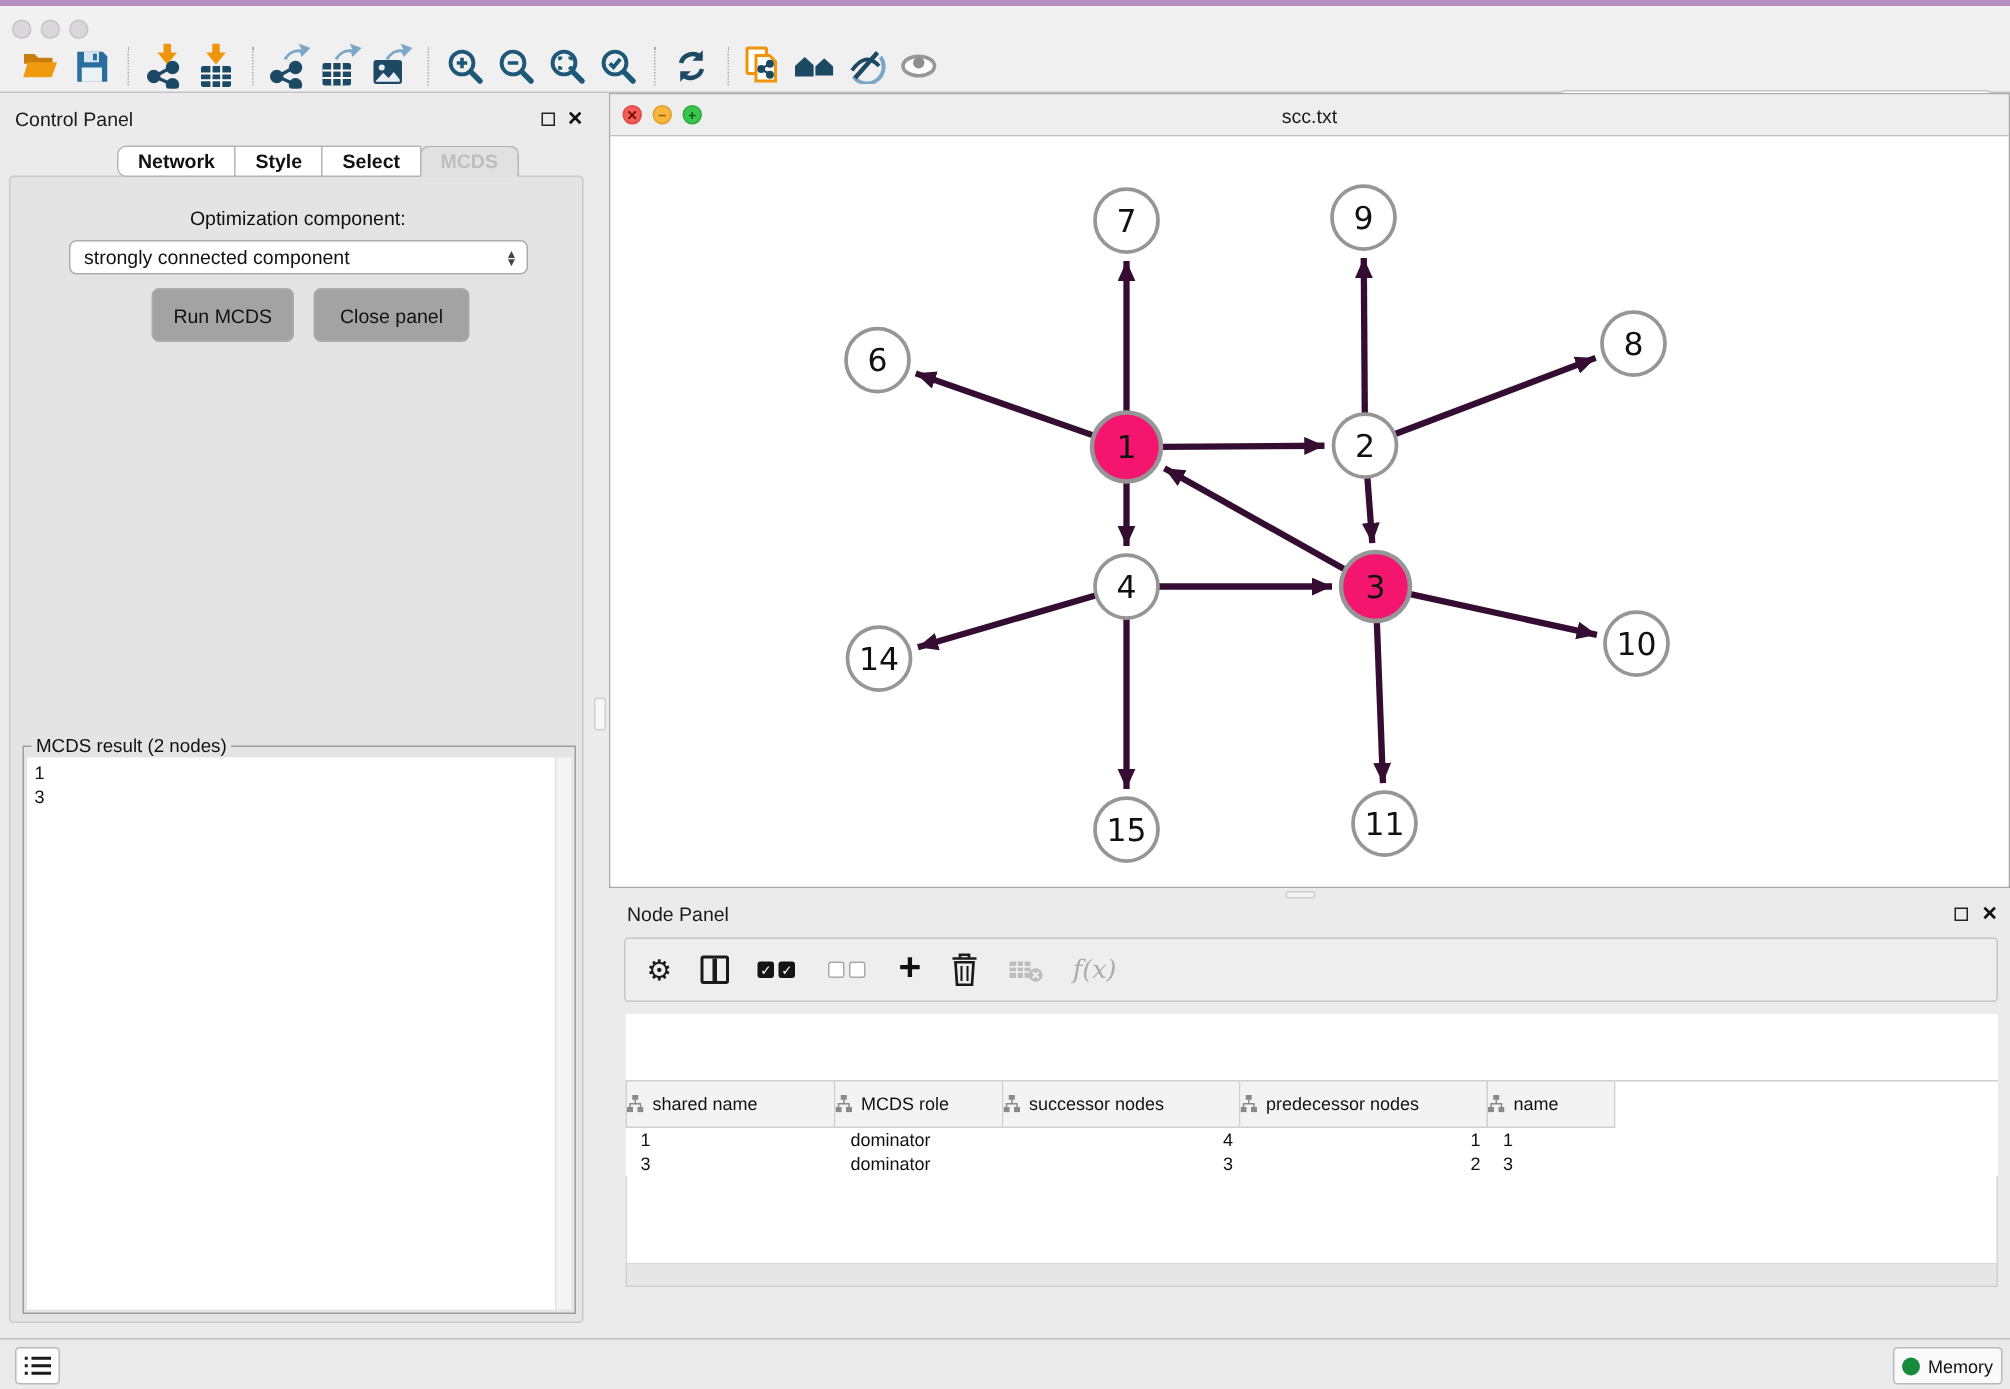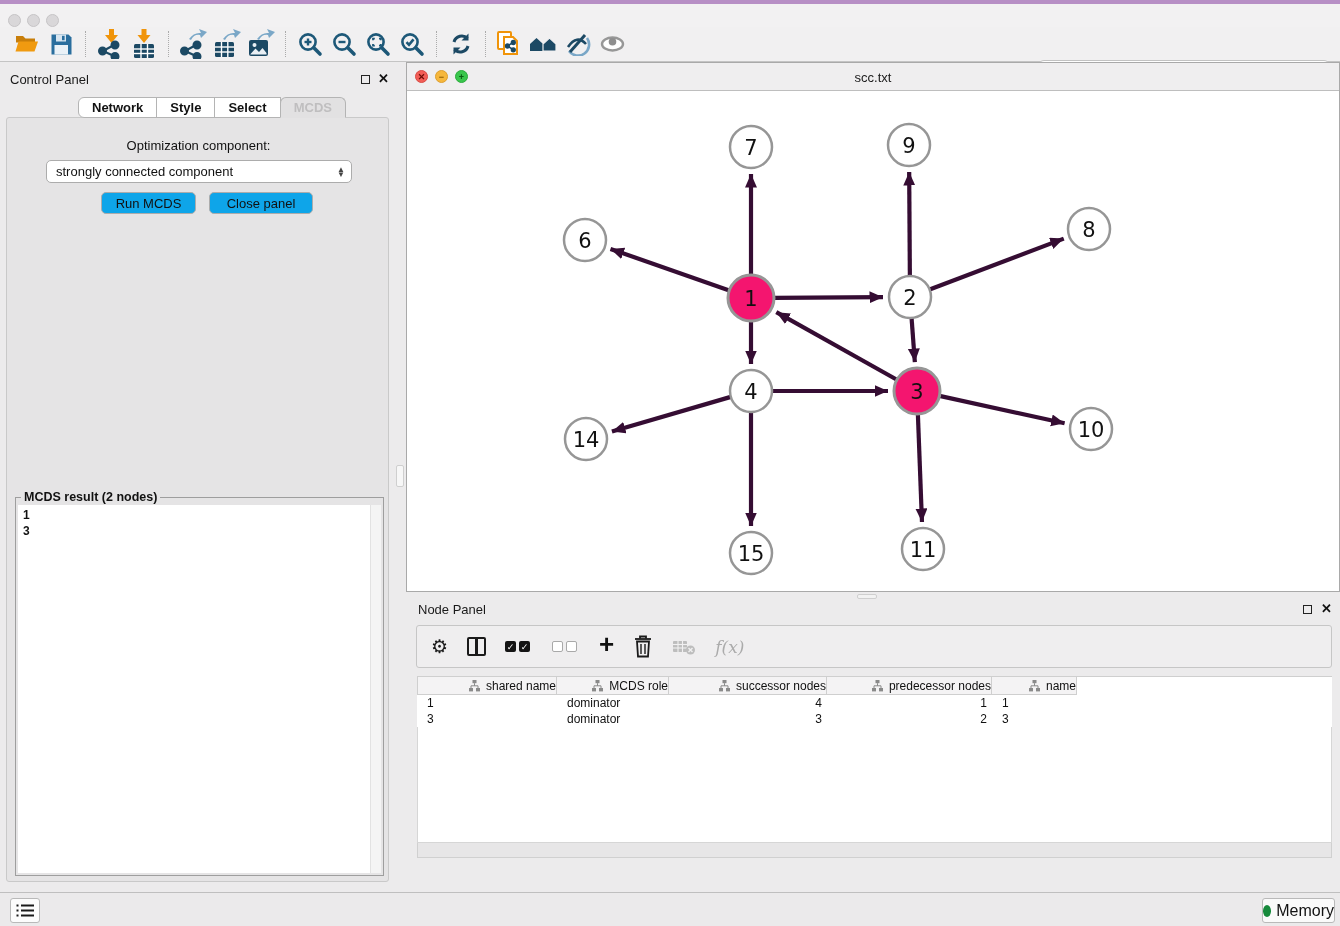--- a/index.html
+++ b/index.html
@@ -29,24 +29,24 @@
   #cp-float { left:361px; top:13px; } #cp-close { left:378px; top:12px; }
   #ctl-tabs { left:78px; top:35px; display:flex; z-index:3; }
   .seg-tab { height:21px; padding:0 13px; background:#FFF; border:1px solid #B4B4B4; margin-left:-1px; font-size:13px; font-weight:600; color:#111; display:flex; align-items:center; }
   .seg-tab:first-child { border-radius:6px 0 0 6px; margin-left:0; }
   .seg-tab:last-child { border-radius:0 6px 6px 0; }
   .seg-tab.sel { background:#E2E1E2; color:#BFBEBF; border-radius:6px 6px 0 0; border-bottom-color:#E2E1E2; }
   #cp-content { left:6px; top:55px; width:383px; height:765px; background:#E5E4E5; border:1px solid #C9C9C9; border-radius:3px; }
   #opt-label { width:383px; text-align:center; top:20px; left:0; font-size:13px; color:#111; }
   #criterion-combo { left:39px; top:42px; width:306px; height:23px; background:#FFF; border:1px solid #ACACAC; border-radius:5px; display:flex; align-items:center; padding:0 6px 0 9px; font-size:13px; color:#111; }
   #criterion-combo .stepper { margin-left:auto; font-size:8px; color:#444; line-height:5px; text-align:center; }
-  .cp-btn { height:22px; background:#0ea5e9; border:1px solid #ACACAC; border-radius:5px; font-size:13px; color:#111; display:flex; align-items:center; justify-content:center; font-family:"Liberation Sans",sans-serif; }
+  .cp-btn { height:36px; background:#a3a3a3; border:1px solid #ACACAC; border-radius:5px; font-size:13px; color:#111; display:flex; align-items:center; justify-content:center; font-family:"Liberation Sans",sans-serif; }
   #run-btn { left:94px; top:74px; width:95px; }
   #closep-btn { left:202px; top:74px; width:104px; }
-  #result-box { left:8px; top:379px; width:369px; height:379px; border:1px solid #9E9E9E;font-weight:bold; }
+  #result-box { left:8px; top:379px; width:369px; height:379px; border:1px solid #9E9E9E; }
   #result-legend { top:-8px; left:5px; background:#E5E4E5; padding:0 3px; font-size:12.5px; color:#111; }
   #result-inner { left:2px; right:13px; top:7px; bottom:2px; background:#FFF; font-size:12px; color:#111; padding:2px 0 0 5px; line-height:16px; }
   #result-scroll { right:2px; top:7px; bottom:2px; width:11px; background:#F4F4F4; border-left:1px solid #E2E2E2; }
 
   
   #v-divider { left:395px; top:62px; width:11px; height:830px; background:#ECEBEC; }
   #v-handle { left:1px; top:403px; width:8px; height:22px; background:#F7F7F7; border:1px solid #CFCFCF; border-radius:2px; }
 
   
   #net-window { left:406px; top:62px; width:934px; height:530px; border:1px solid #A9A9A9; background:#FFF; }
@@ -69,33 +69,33 @@
   #gear-ic { font-size:19px; color:#1A1A1A; }
   #colsplit-ic { width:19px; height:19px; border:2.5px solid #1A1A1A; border-radius:2px; position:relative; }
   #colsplit-ic::after { content:""; position:absolute; left:50%; top:0; bottom:0; width:2.5px; margin-left:-1.25px; background:#1A1A1A; }
   .chk { width:11px; height:11px; border-radius:2px; display:inline-flex; align-items:center; justify-content:center; margin-right:3px; }
   .chk.on { background:#141414; color:#FFF; font-size:9px; }
   .chk.off { border:1.5px solid #A9A9A9; background:#FFF; }
   #plus-ic { font-size:26px; font-weight:900; color:#111; margin-top:-4px; }
   #fx-label { font-family:"DejaVu Serif", serif; font-style:italic; font-size:17px; color:#ABABAB; }
   #data-table { left:11px; top:76px; width:915px; background:#FFF; }
   .tbl-row { display:grid; grid-template-columns:140px 112px 158px 165px 85px 1fr; }
-  #tbl-header .th { background:#F4F3F4; border:1px solid #CFCFCF; border-left:none; height:19px; display:flex; align-items:center; justify-content:flex-end; font-size:12px; color:#111; gap:6px; }
+  #tbl-header .th { background:#F4F3F4; border:1px solid #CFCFCF; border-left:none; height:32px; display:flex; align-items:center; justify-content:flex-start; font-size:12px; color:#111; gap:6px;margin-top:44px; }
   #tbl-header .th:first-child { border-left:1px solid #CFCFCF; }
   #tbl-header .th.blank { background:#FFF; border:none; border-top:1px solid #CFCFCF; }
   .td { height:16px; font-size:12px; color:#111; padding:1px 5px 0 10px; overflow:hidden; }
   .td.al-r { text-align:right; }
   #tbl-white { left:11px; top:76px; width:915px; height:167px; background:#FFF; border:1px solid #D6D6D6; border-top:none; }
   #tbl-scrollstrip { left:11px; top:243px; width:915px; height:15px; background:#E7E6E7; border:1px solid #D0D0D0; border-top:none; }
   #table-tabs { left:0; top:264px; width:934px; display:flex; justify-content:center; }
 
   
   #status-bar { left:0; top:892px; width:1340px; height:34px; background:#EBEAEB; border-top:1px solid #BFBFBF; }
   #list-btn { left:10px; top:5px; width:30px; height:25px; background:#FCFCFC; border:1px solid #B9B9B9; border-radius:3px; display:flex; align-items:center; justify-content:center; }
-  #memory-btn { left:1262px; top:5px; width:73px; height:25px; background:#FAFAFA; border:1px solid #B9B9B9; border-radius:3px; display:flex; align-items:center; justify-content:center; gap:5px; font-size:16px; color:#111; }
+  #memory-btn { left:1262px; top:5px; width:73px; height:25px; background:#FAFAFA; border:1px solid #B9B9B9; border-radius:3px; display:flex; align-items:center; justify-content:center; gap:5px; font-size:12px; color:#111; }
   #memory-dot { width:12px; height:12px; border-radius:50%; background:#178A3C; }
 
   svg.icon { display:block; }
 </style>
 </head>
 <body>
 
 <div id="accent-strip" class="abs"></div>
 <div id="titlebar" class="abs">
   <div id="tl-wrap" class="abs">

